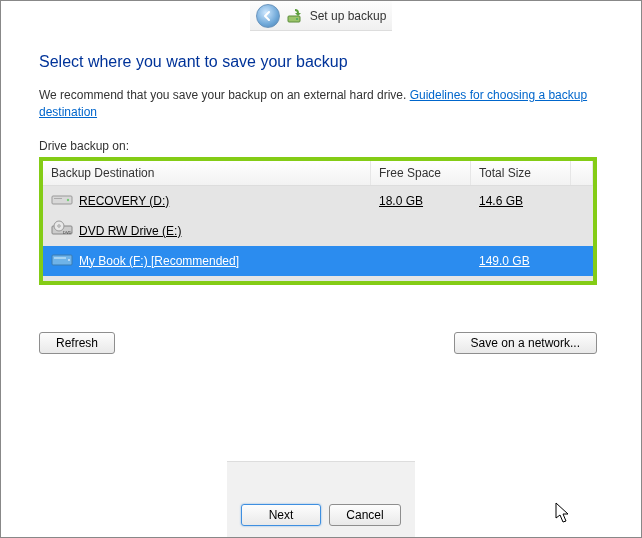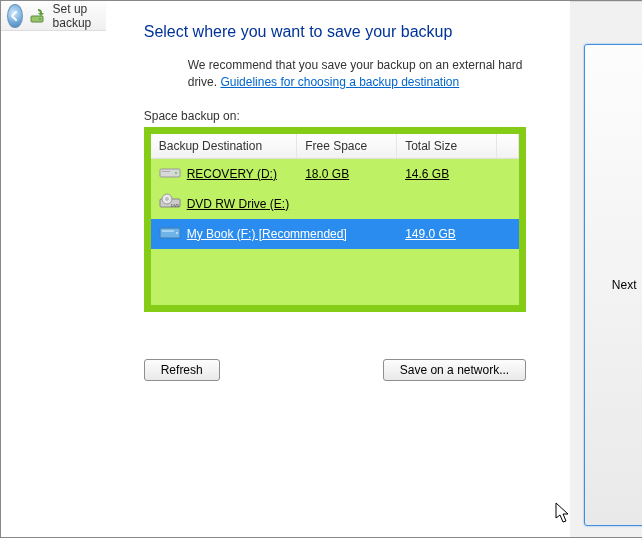--- a/index.html
+++ b/index.html
@@ -10,22 +10,23 @@
       width: 642px;
       height: 538px;
       overflow: hidden;
     }
     .window {
       width: 642px;
       height: 538px;
       border: 1px solid #888;
       background: #fff;
       display: flex;
-      flex-direction: row;
+      flex-direction: column;
       box-shadow: 0 0 4px rgba(0,0,0,0.3);
+      align-items: center;
     }
     .titlebar {
       height: 30px;
       background: linear-gradient(to bottom, #fdfdfd, #f0f0f0);
       border-bottom: 1px solid #ddd;
       display: flex;
       align-items: center;
       padding: 0 6px;
       gap: 6px;
     }
@@ -59,36 +60,35 @@
     .heading {
       color: #003399;
       font-size: 16px;
       font-weight: normal;
       margin-bottom: 16px;
     }
     .recommend {
       color: #333;
       line-height: 1.4;
       margin-bottom: 18px;
-      margin-left: 44px;
     }
     .link {
       color: #0066cc;
       text-decoration: underline;
       cursor: pointer;
     }
     .list-label {
       margin-bottom: 4px;
       color: #333;
     }
     .table-wrap {
-      border: 7px solid #84cc16;
-      height: 185px;
+      border: 4px solid #84cc16;
+      height: 128px;
       overflow: hidden;
-      background: #bef264;
+      background: #e5e5e5;
     }
     .table-header {
       display: flex;
       background: linear-gradient(to bottom, #fff, #f2f2f2);
       border-bottom: 1px solid #ddd;
       font-weight: normal;
       color: #333;
     }
     .th, .td {
       padding: 5px 8px;
@@ -178,21 +178,21 @@
     <span class="title-text">Set up backup</span>
   </div>
 
   <div class="content">
     <div class="heading">Select where you want to save your backup</div>
 
     <div class="recommend">
       <span>We recommend that you save your backup on an external hard drive. </span><span class="link">Guidelines for choosing a backup destination</span>
     </div>
 
-    <div class="list-label">Space backup on:</div>
+    <div class="list-label">Drive backup on:</div>
 
     <div class="table-wrap">
       <div class="table-header">
         <div class="th col-dest">Backup Destination</div>
         <div class="th col-free">Free Space</div>
         <div class="th col-total">Total Size</div>
         <div class="th col-end"></div>
       </div>
       <div class="table-body" id="table-body">
           <div class="row">

